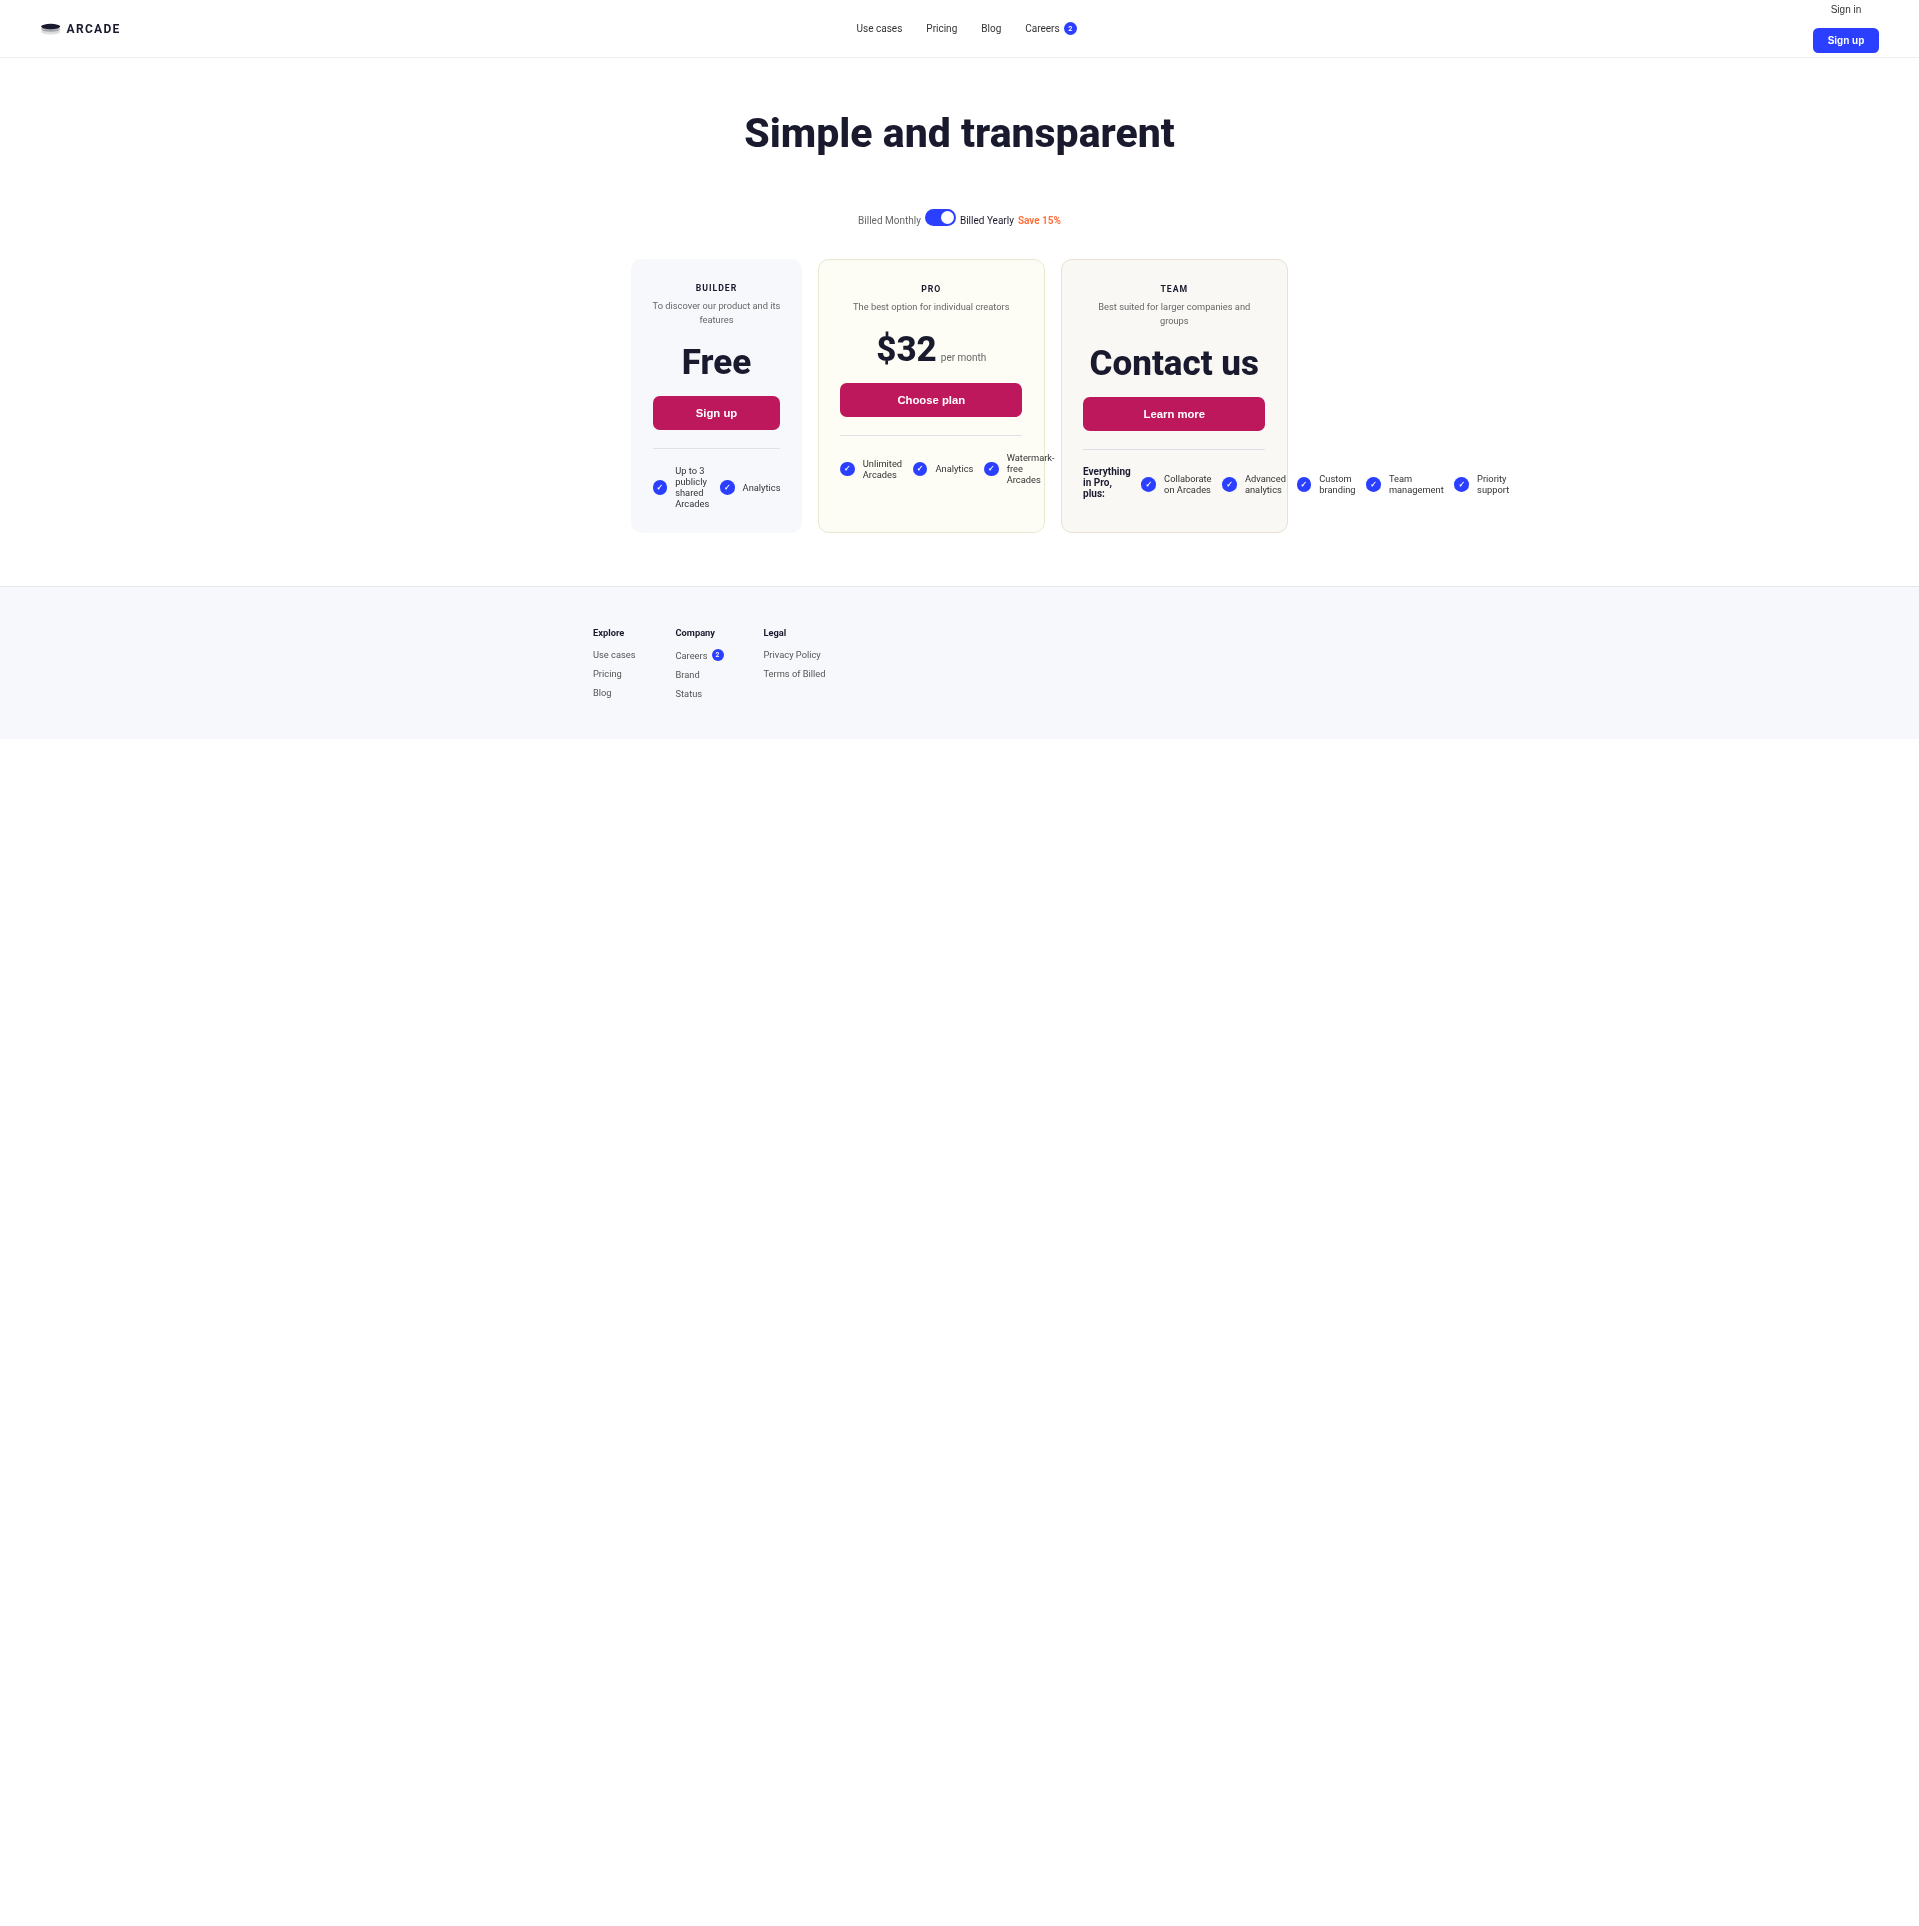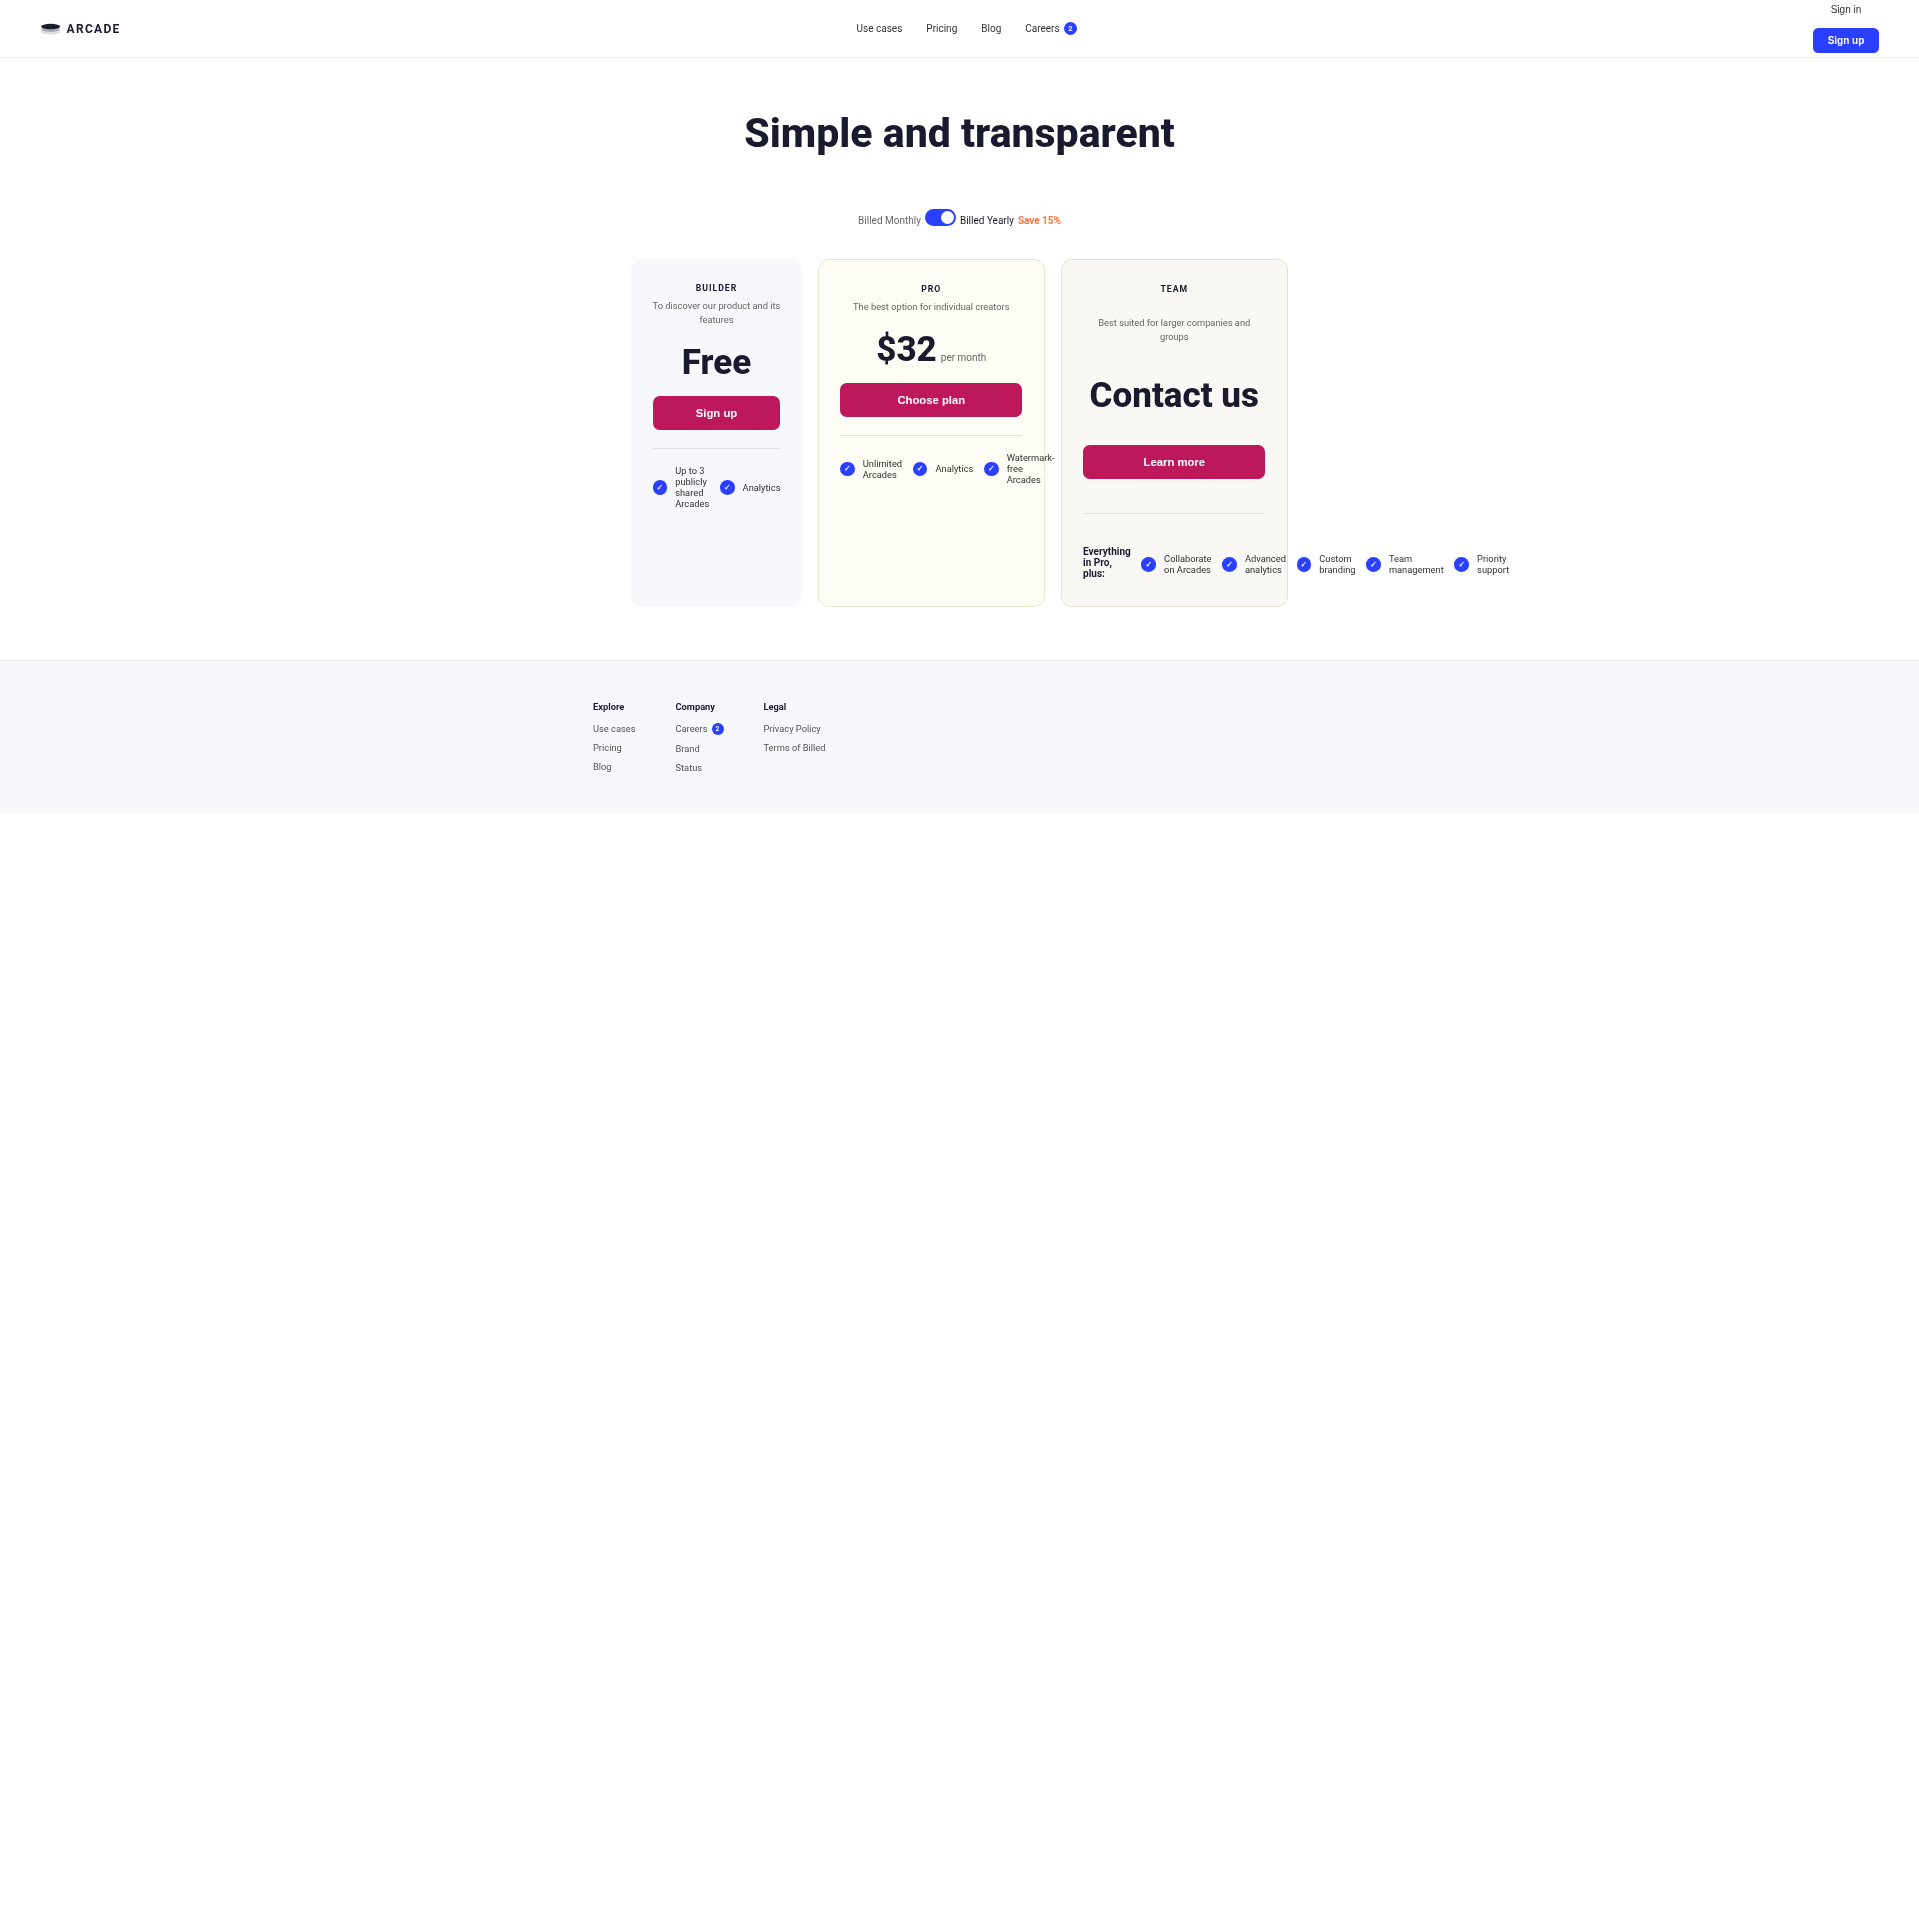--- a/index.html
+++ b/index.html
@@ -159,21 +159,20 @@
       flex-direction: column;
       gap: 0;
     }
     .card-pro {
       background: #fdfdf5;
       border: 0.7px solid #e8e8d0;
     }
     .card-team {
       background: #faf8f5;
       border: 0.7px solid #e8e0d0;
-      gap: 16px;
     }
     .card-tier {
       font-size: 8.7px;
       font-weight: 700;
       letter-spacing: 1px;
       text-transform: uppercase;
       color: #1a1a2e;
       text-align: center;
       margin-bottom: 5.3px;
     }

